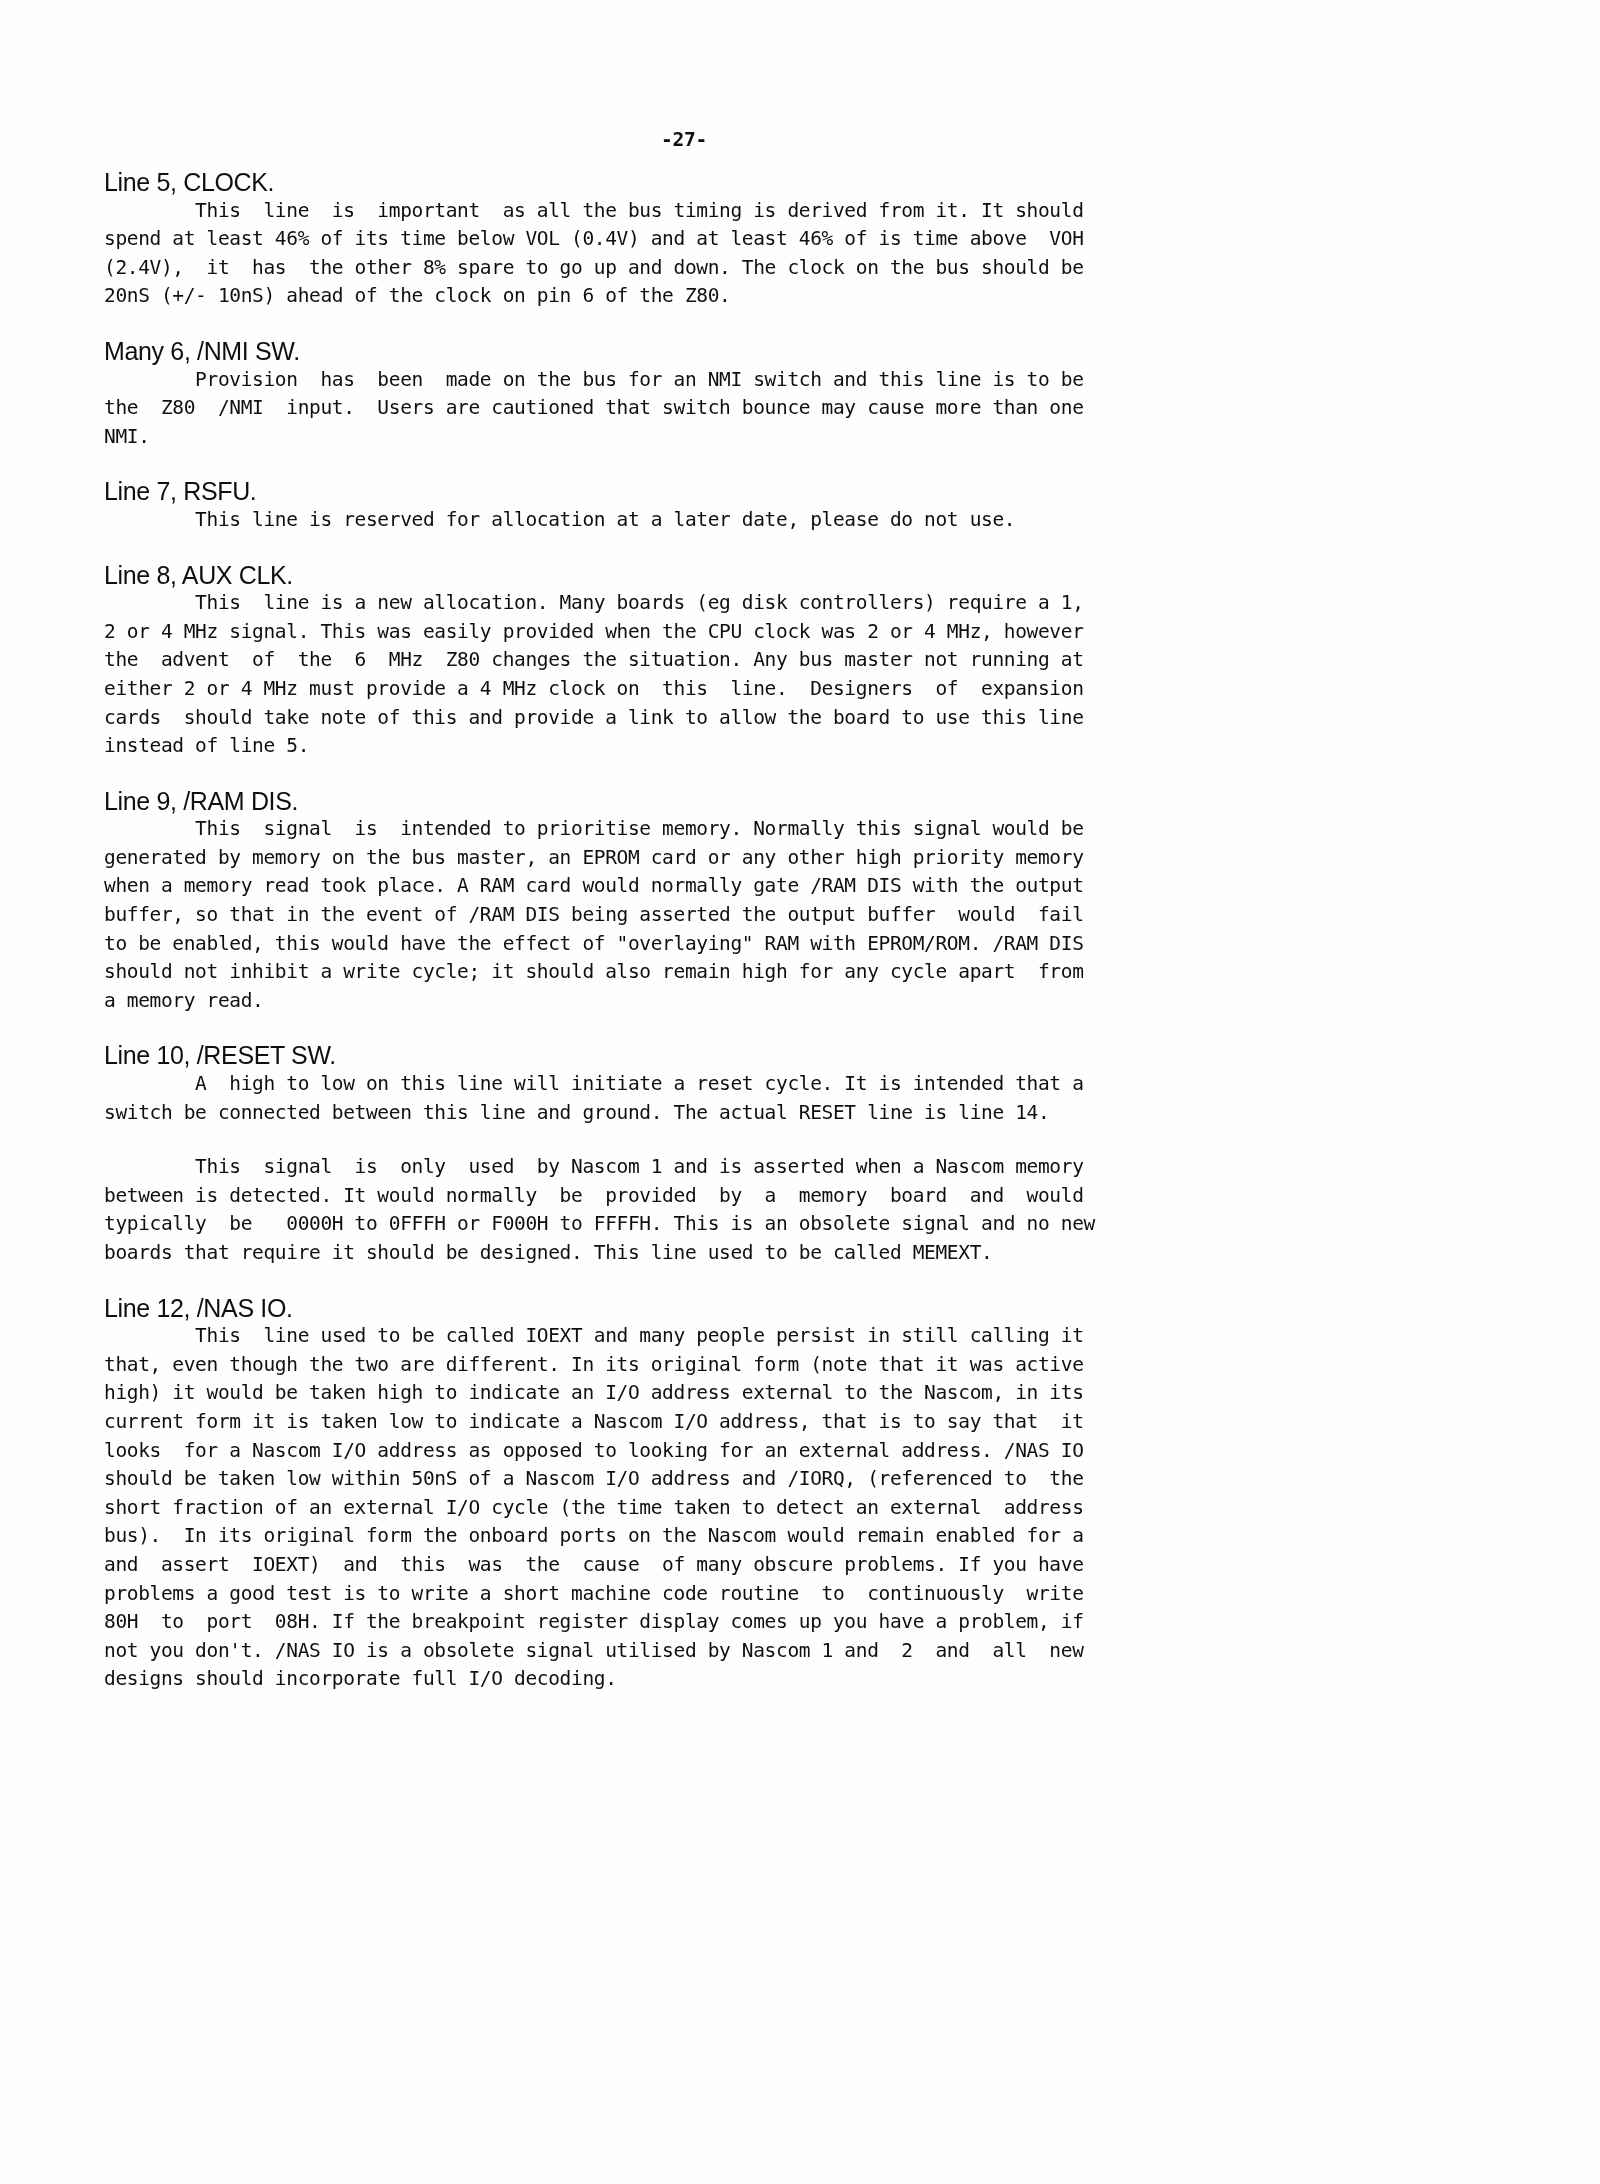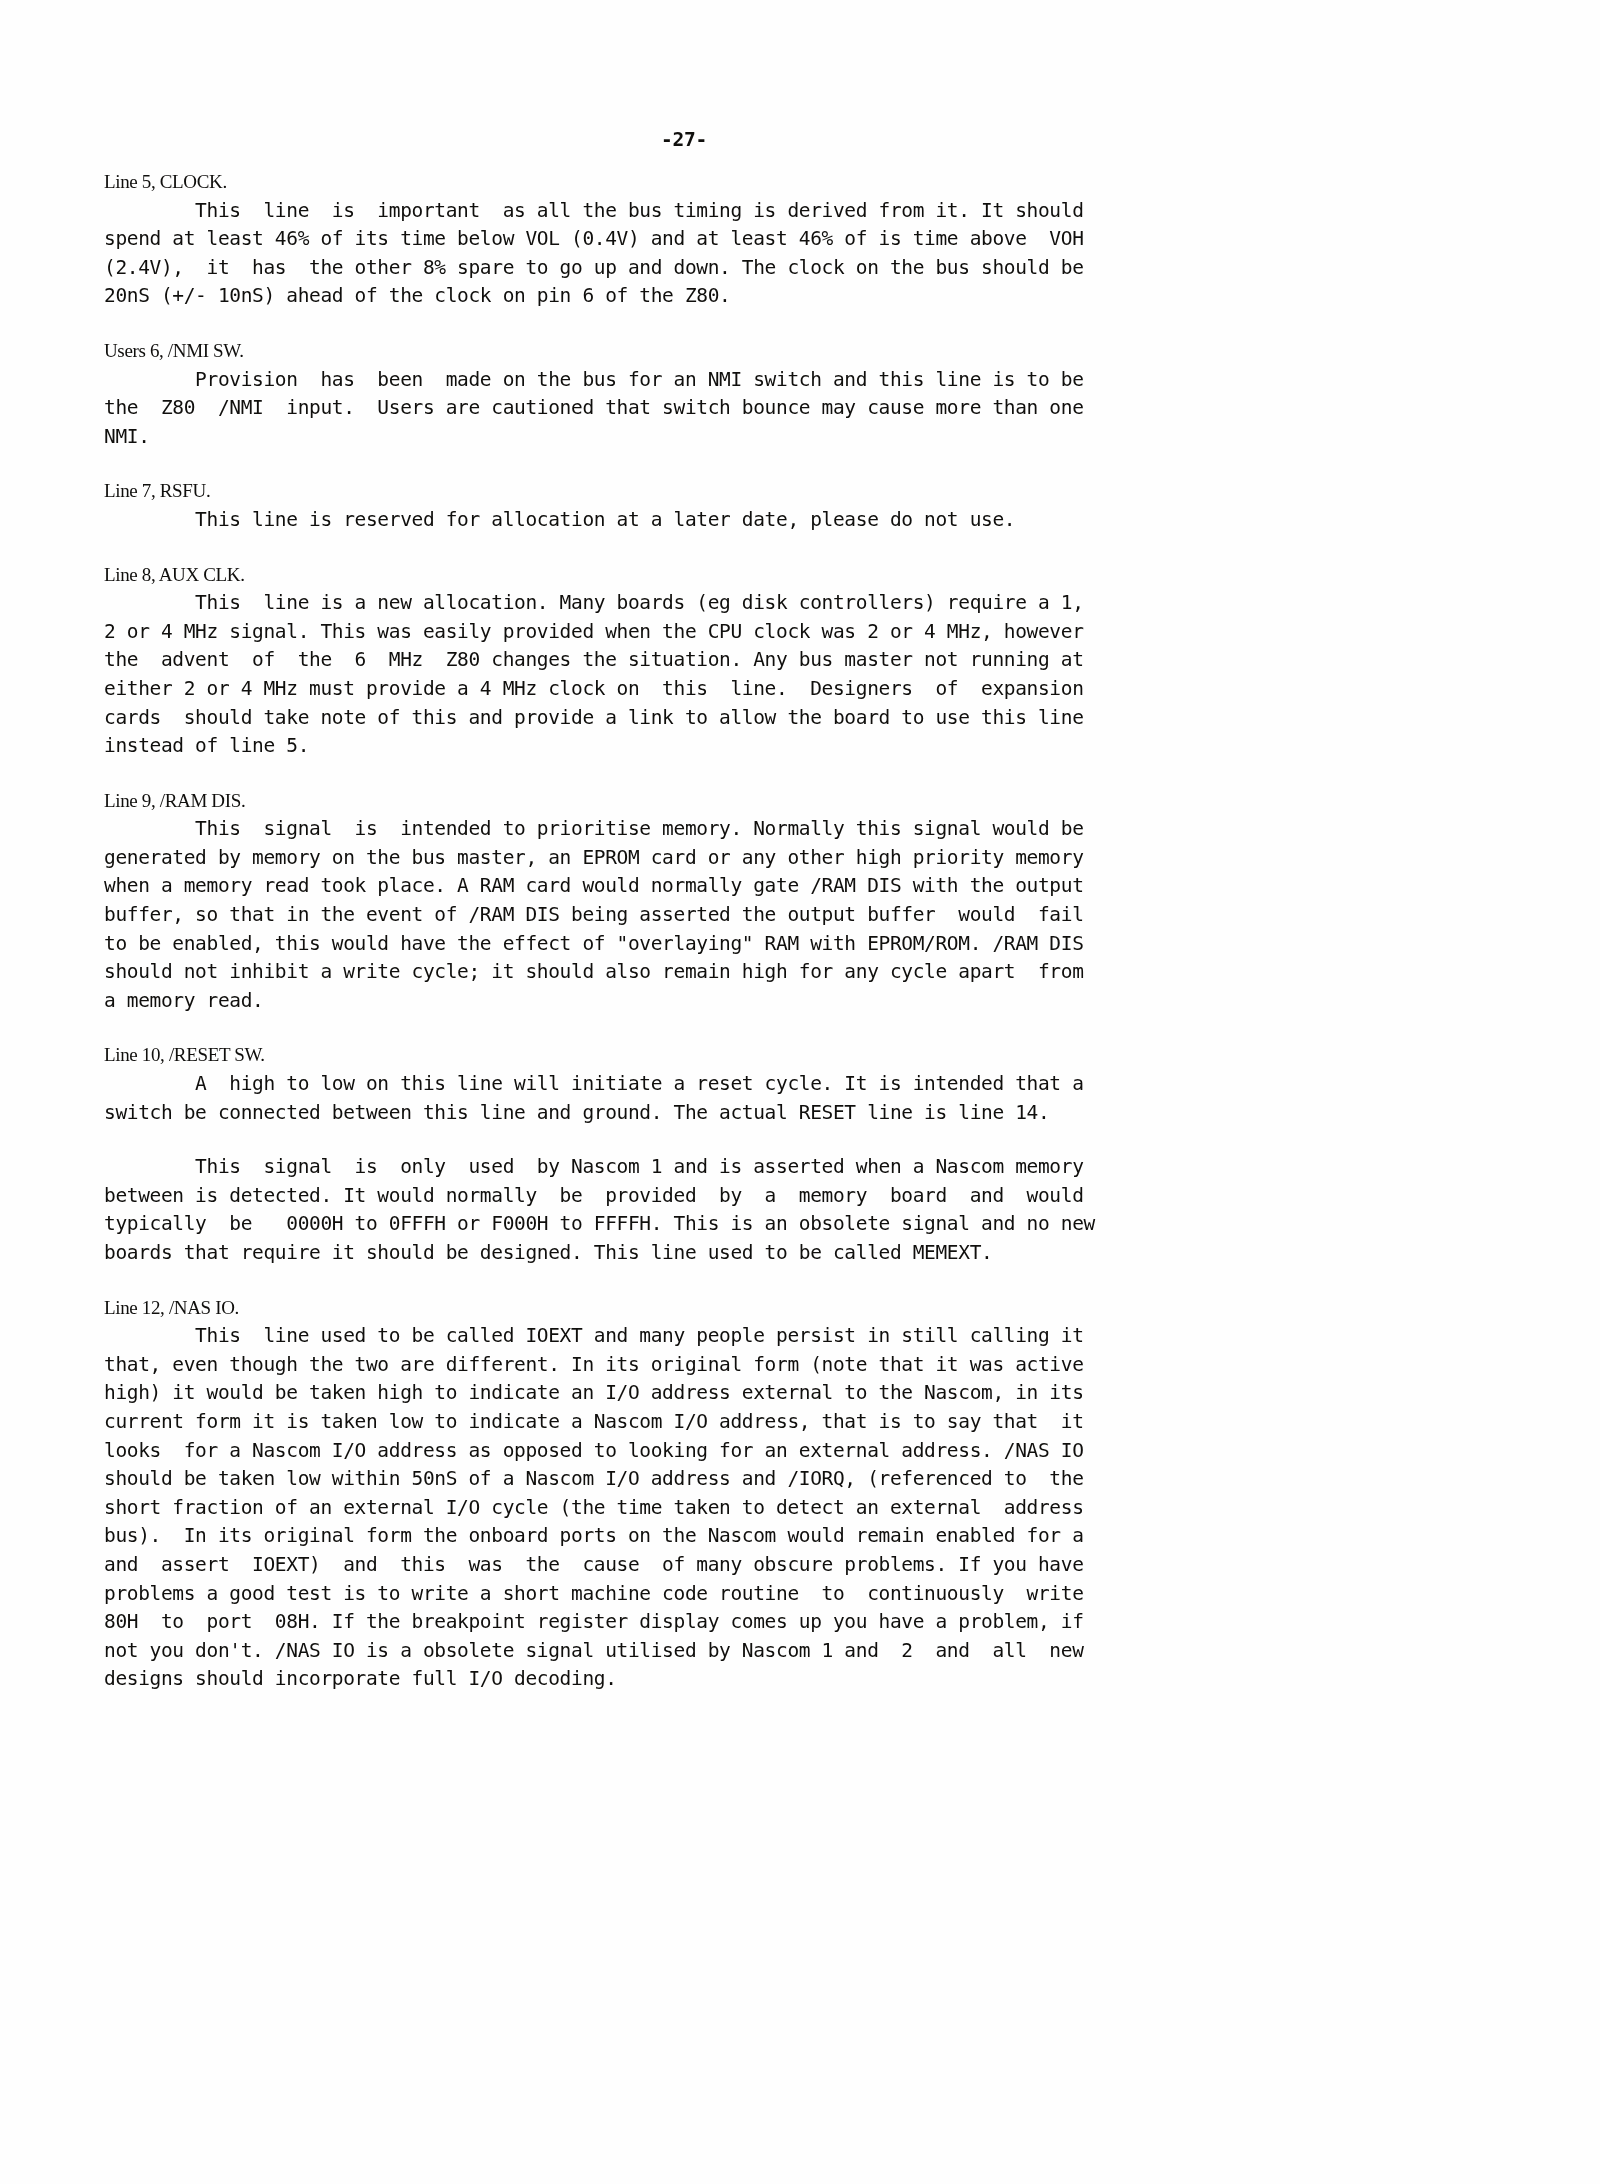--- a/index.html
+++ b/index.html
@@ -38,24 +38,24 @@
   .content {
     position: absolute;
     top: 168px;
     left: 104px;
     width: 1395px;
   }
   .section {
     margin-bottom: 26px;
   }
   .heading {
-    font-size: 19px;
+    font-size: 25px;
     line-height: 28.6px;
     white-space: pre;
-    font-family: Liberation Serif, serif;
+    font-family: Liberation Sans, sans-serif;
     letter-spacing: -0.35px;
   }
   .body-line {
     font-size: 19.5px;
     line-height: 28.6px;
     white-space: pre;
     font-family: "DejaVu Sans Mono", "Liberation Mono", monospace;
     letter-spacing: -0.35px;
     text-rendering: optimizeLegibility;
   }
@@ -71,21 +71,21 @@
   <div class="content">
 
   <div class="section">
         <div class="heading">Line 5, CLOCK.</div>
         <div class="body-line">        This  line  is  important  as all the bus timing is derived from it. It should</div>
         <div class="body-line">spend at least 46% of its time below VOL (0.4V) and at least 46% of is time above  VOH</div>
         <div class="body-line">(2.4V),  it  has  the other 8% spare to go up and down. The clock on the bus should be</div>
         <div class="body-line">20nS (+/- 10nS) ahead of the clock on pin 6 of the Z80.</div>
       </div>
       <div class="section">
-        <div class="heading">Users 6, /NMI SW.</div>
+        <div class="heading">Many 6, /NMI SW.</div>
         <div class="body-line">        Provision  has  been  made on the bus for an NMI switch and this line is to be</div>
         <div class="body-line">the  Z80  /NMI  input.  Users are cautioned that switch bounce may cause more than one</div>
         <div class="body-line">NMI.</div>
       </div>
       <div class="section">
         <div class="heading">Line 7, RSFU.</div>
         <div class="body-line">        This line is reserved for allocation at a later date, please do not use.</div>
       </div>
       <div class="section">
         <div class="heading">Line 8, AUX CLK.</div>

